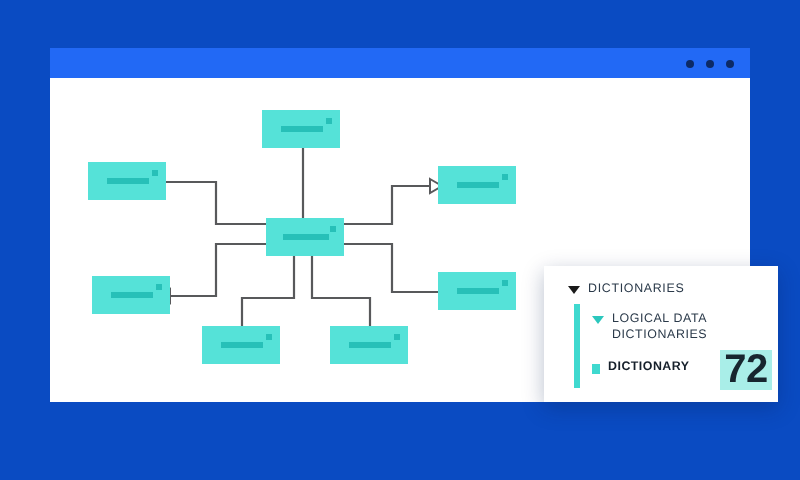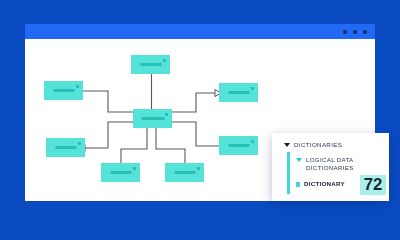--- a/index.html
+++ b/index.html
@@ -52,21 +52,21 @@
     border-top:4px solid #1a1a1a;margin-top:2px;margin-right:4px;flex:0 0 auto;
   }
   .tri.teal{border-top-color:#2bc7bd;}
   .sq-mark{width:4px;height:5px;background:#3fd9cf;margin-top:2px;margin-right:4px;flex:0 0 auto;}
   .lbl-dicts{font-size:6.2px;letter-spacing:.35px;color:#2b3a4a;line-height:8px;white-space:nowrap;}
   .lbl-logical{font-size:6.2px;letter-spacing:.3px;color:#2b3a4a;line-height:8px;}
   .lbl-dictionary{font-size:6.2px;letter-spacing:.25px;color:#16202b;font-weight:bold;line-height:8px;white-space:nowrap;}
   .count{
     position:absolute;right:3px;top:42px;width:26px;height:20px;
     background:#a9eee8;display:flex;align-items:center;justify-content:center;
-    font-size:17px;font-weight:bold;color:#17262f;letter-spacing:-.3px;
+    font-size:20px;font-weight:bold;color:#17262f;letter-spacing:-.3px;
   }
 </style>
 </head>
 <body>
 
 <div class="stage">
 
   <div class="window">
 
     <div class="titlebar">

